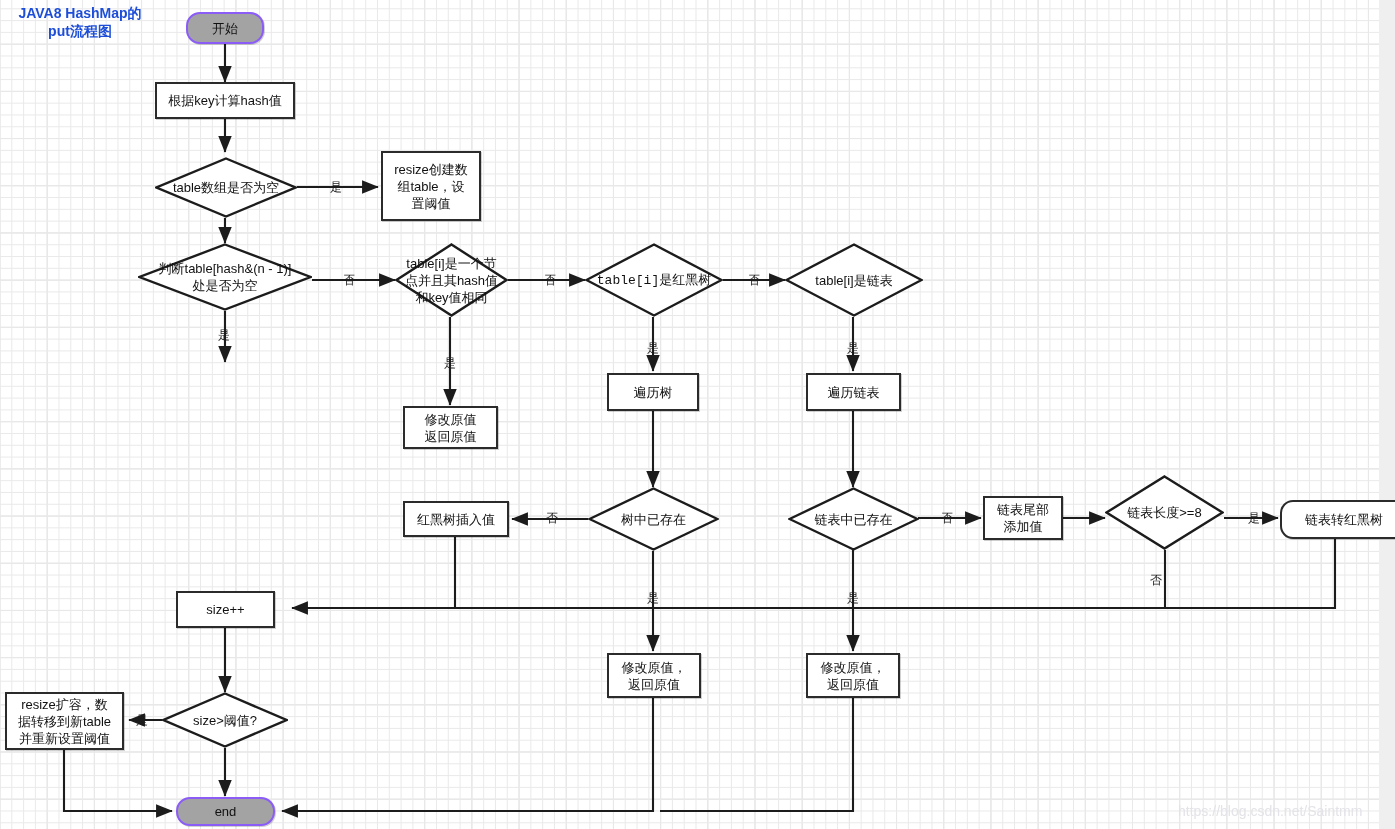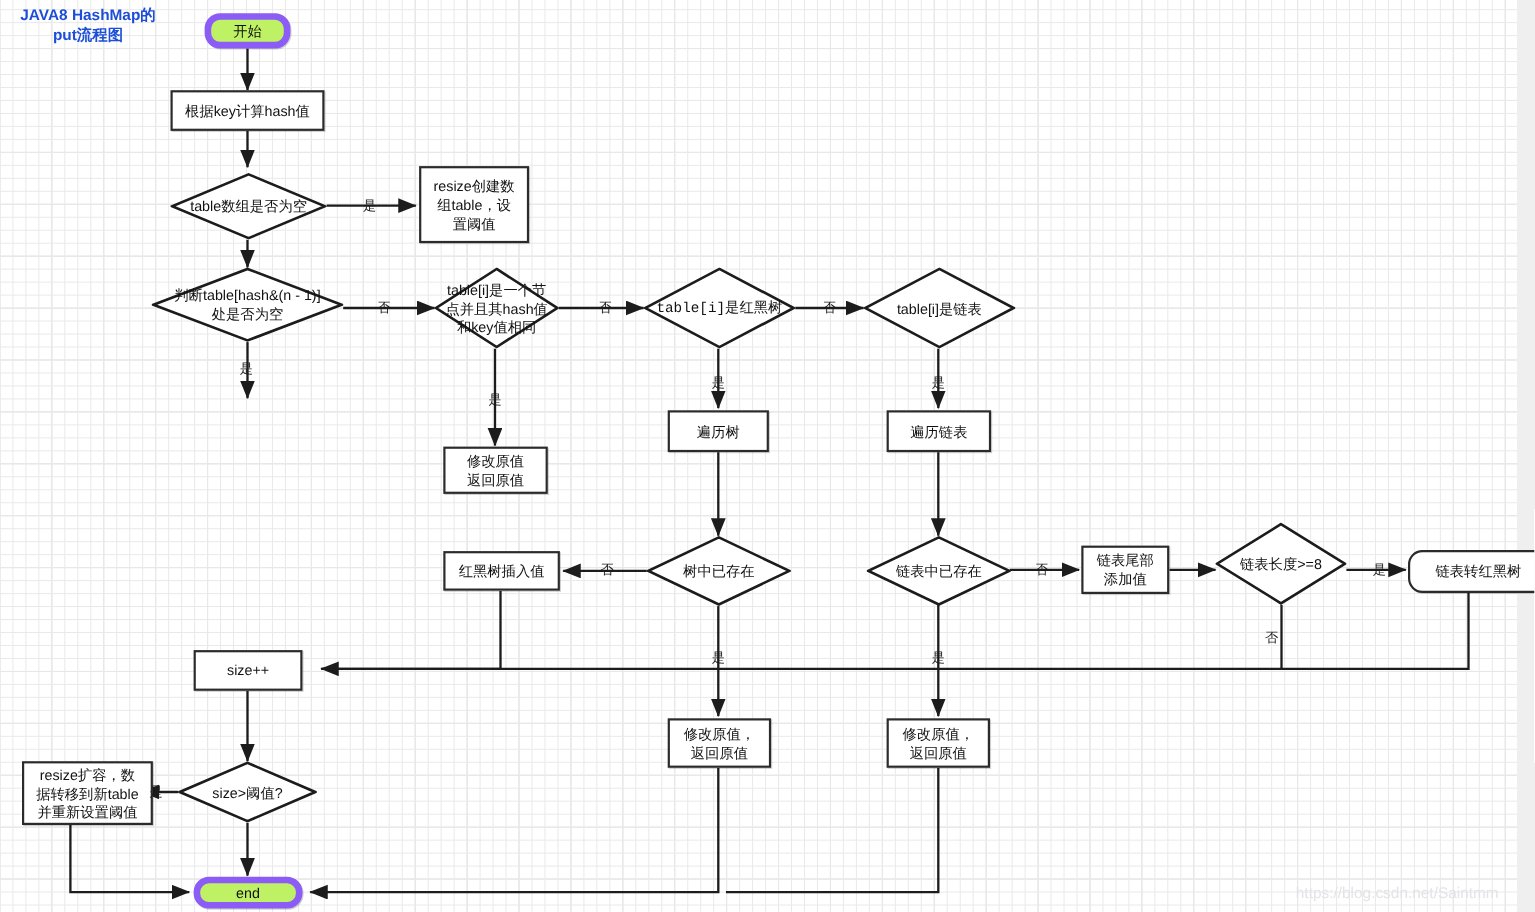--- a/index.html
+++ b/index.html
@@ -60,22 +60,22 @@
     font-size: 13px;
     line-height: 17px;
     white-space: pre-line;
   }
   .proc {
     border: 2px solid #2b2b2b;
     background: #ffffff;
     box-shadow: 1px 1px 0 rgba(0,0,0,0.18);
   }
   .term {
-    border: 6px solid #8b5cf6;
-    background: #bef264;
+    border: 2px solid #8b5cf6;
+    background: #a3a3a3;
     border-radius: 14px;
     box-shadow: 1px 1px 0 rgba(0,0,0,0.18);
   }
   .dec {
     background: transparent;
     border: none;
     z-index: 3;
   }
   .dec .dectext {
     position: relative;
@@ -303,21 +303,21 @@
     <span>size++</span>
   </div>
 
   <div class="node dec" style="left:162px; top:692px; width:126px; height:56px;">
     <svg viewBox="0 0 126 56" preserveAspectRatio="none">
       <polygon points="63,1.5 124.5,28 63,54.5 1.5,28" fill="#ffffff" stroke="#1c1c1c" stroke-width="2.4"></polygon>
     </svg>
     <span class="dectext">size&gt;阈值?</span>
   </div>
 
-  <div class="node proc" style="left:5px; top:692px; width:119px; height:58px;margin-left:15px;">
+  <div class="node proc" style="left:5px; top:692px; width:119px; height:58px;">
     <span>resize扩容，数
 据转移到新table
 并重新设置阈值</span>
   </div>
 
   <div class="node proc" style="left:607px; top:653px; width:94px; height:45px;">
     <span>修改原值，
 返回原值</span>
   </div>
 

